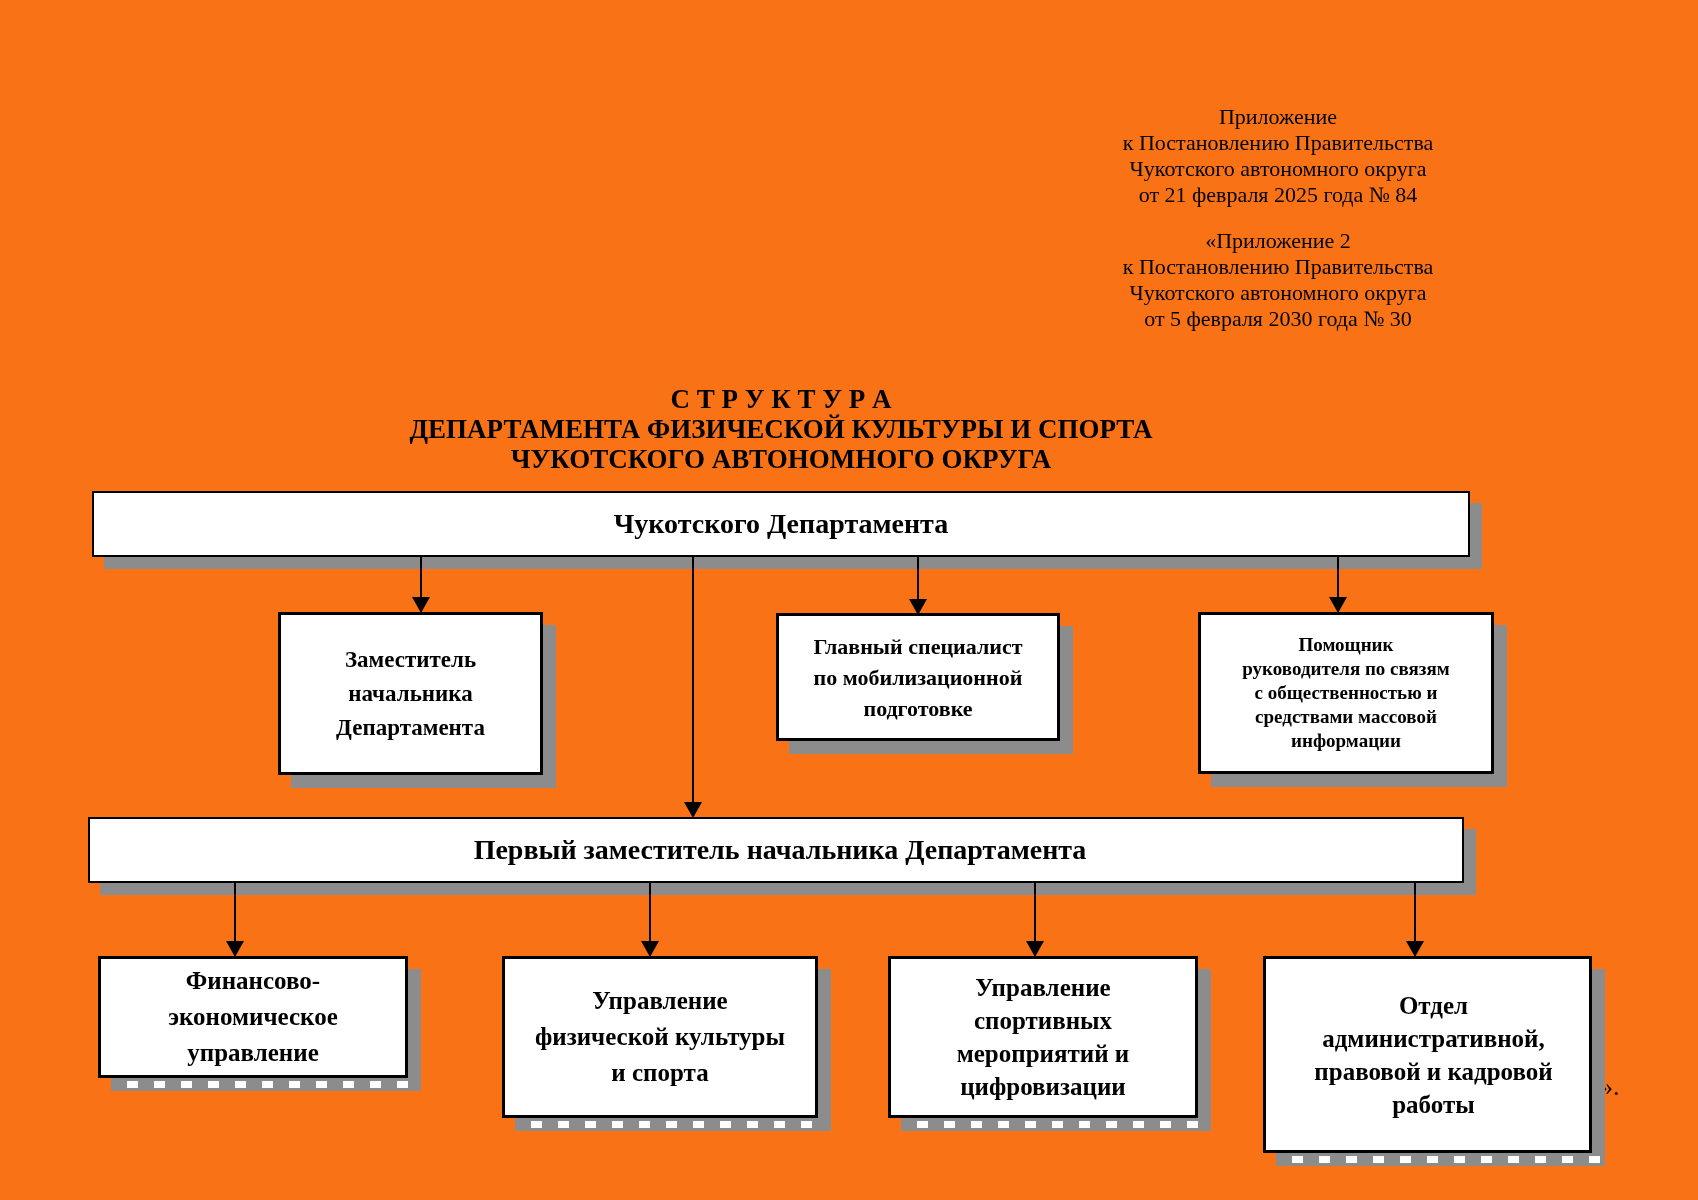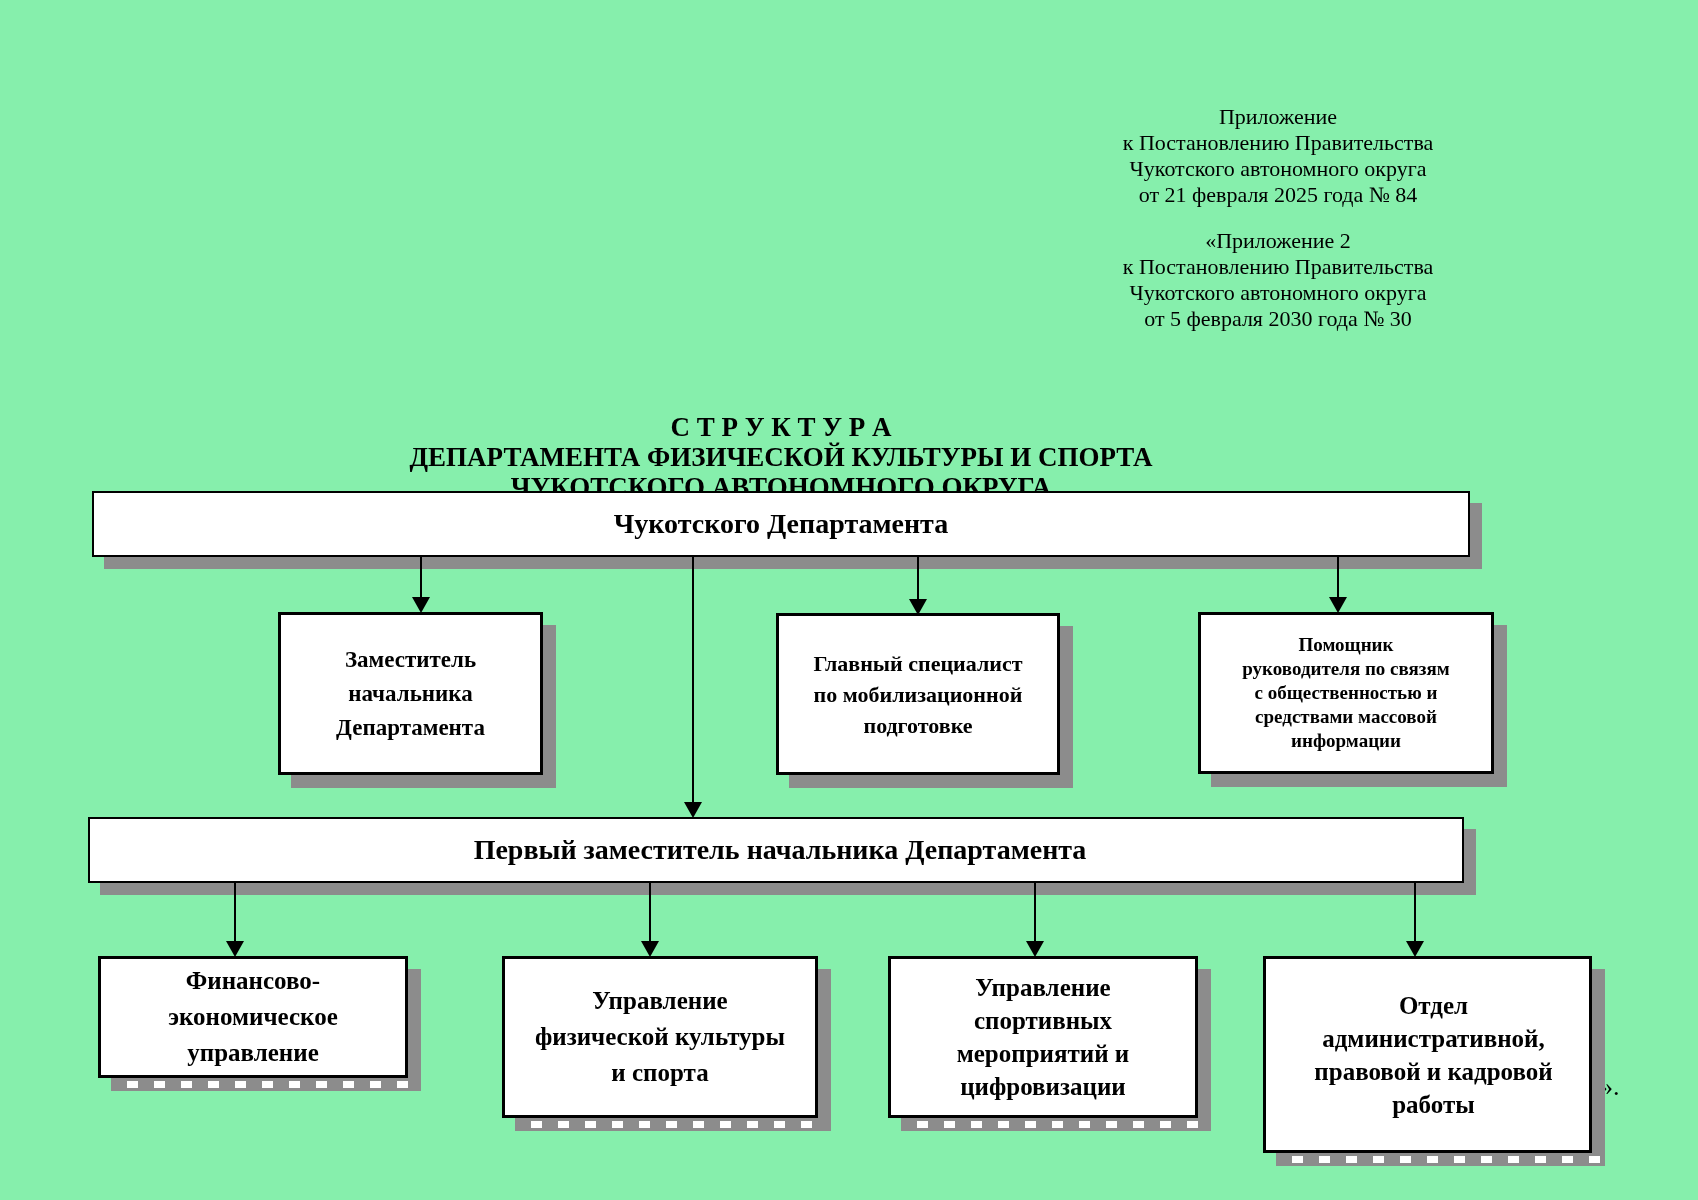--- a/index.html
+++ b/index.html
@@ -1,19 +1,19 @@
 <!DOCTYPE html>
 <html lang="ru"><head>
 <meta charset="utf-8">
 <style>
   html,body{margin:0;padding:0;background:#ffffff;}
   #page{
     position:relative;
     width:1698px;height:1200px;
-    background:#86efac;
+    background:#f97316;
     font-family:"Liberation Serif","DejaVu Serif",serif;
     color:#000;
     overflow:hidden;
   }
   
   .appendix{
     position:absolute;
     left:1028px;width:500px;
     text-align:center;
     font-size:22px;line-height:26px;
@@ -22,21 +22,21 @@
   #appendix1{top:104px;}
   #appendix2{top:228px;}
   .doc-title{
     position:absolute;
     left:231px;width:1100px;
     text-align:center;
     font-weight:bold;
     font-size:27px;line-height:30px;
     white-space:pre-line;
   }
-  #docTitle{top:384px;margin-top:28px;}
+  #docTitle{top:384px;}
   
   .node{
     position:absolute;
     background:#ffffff;
     border:3px solid #000;
     box-shadow:13px 13px 0 0 #8c8c8c;
     display:flex;align-items:center;justify-content:center;
     text-align:center;
     font-weight:bold;
     z-index:2;
@@ -44,21 +44,21 @@
     white-space:pre-line;
   }
   .bar{
     border-width:2px;
     box-shadow:12px 12px 0 0 #8c8c8c;
     font-size:28px;
   }
   #bar1{left:92px; top:491px; width:1378px; height:66px;}
   #bar2{left:88px; top:817px; width:1376px; height:66px;padding-left:8px;}
   #boxA{left:278px; top:612px; width:265px; height:163px; font-size:23px; line-height:34px;}
-  #boxB{left:776px; top:613px; width:284px; height:162px; font-size:22px; line-height:31px;}
+  #boxB{left:776px; top:613px; width:284px; height:128px; font-size:22px; line-height:31px;}
   #boxC{left:1198px;top:612px; width:296px; height:162px; font-size:19px; line-height:24px;}
   #boxD{left:98px;  top:956px; width:310px; height:122px; font-size:25px; line-height:36px;}
   #boxE{left:502px; top:956px; width:316px; height:162px; font-size:25px; line-height:36px;}
   #boxF{left:888px; top:956px; width:310px; height:162px; font-size:25px; line-height:33px;}
   #boxG{left:1263px;top:956px; width:329px; height:197px; font-size:25px; line-height:33px;padding-left:12px;}
   
   .edge-dashes::after{
     content:"";
     position:absolute;
     left:10px;right:-13px;bottom:-13px;height:7px;

